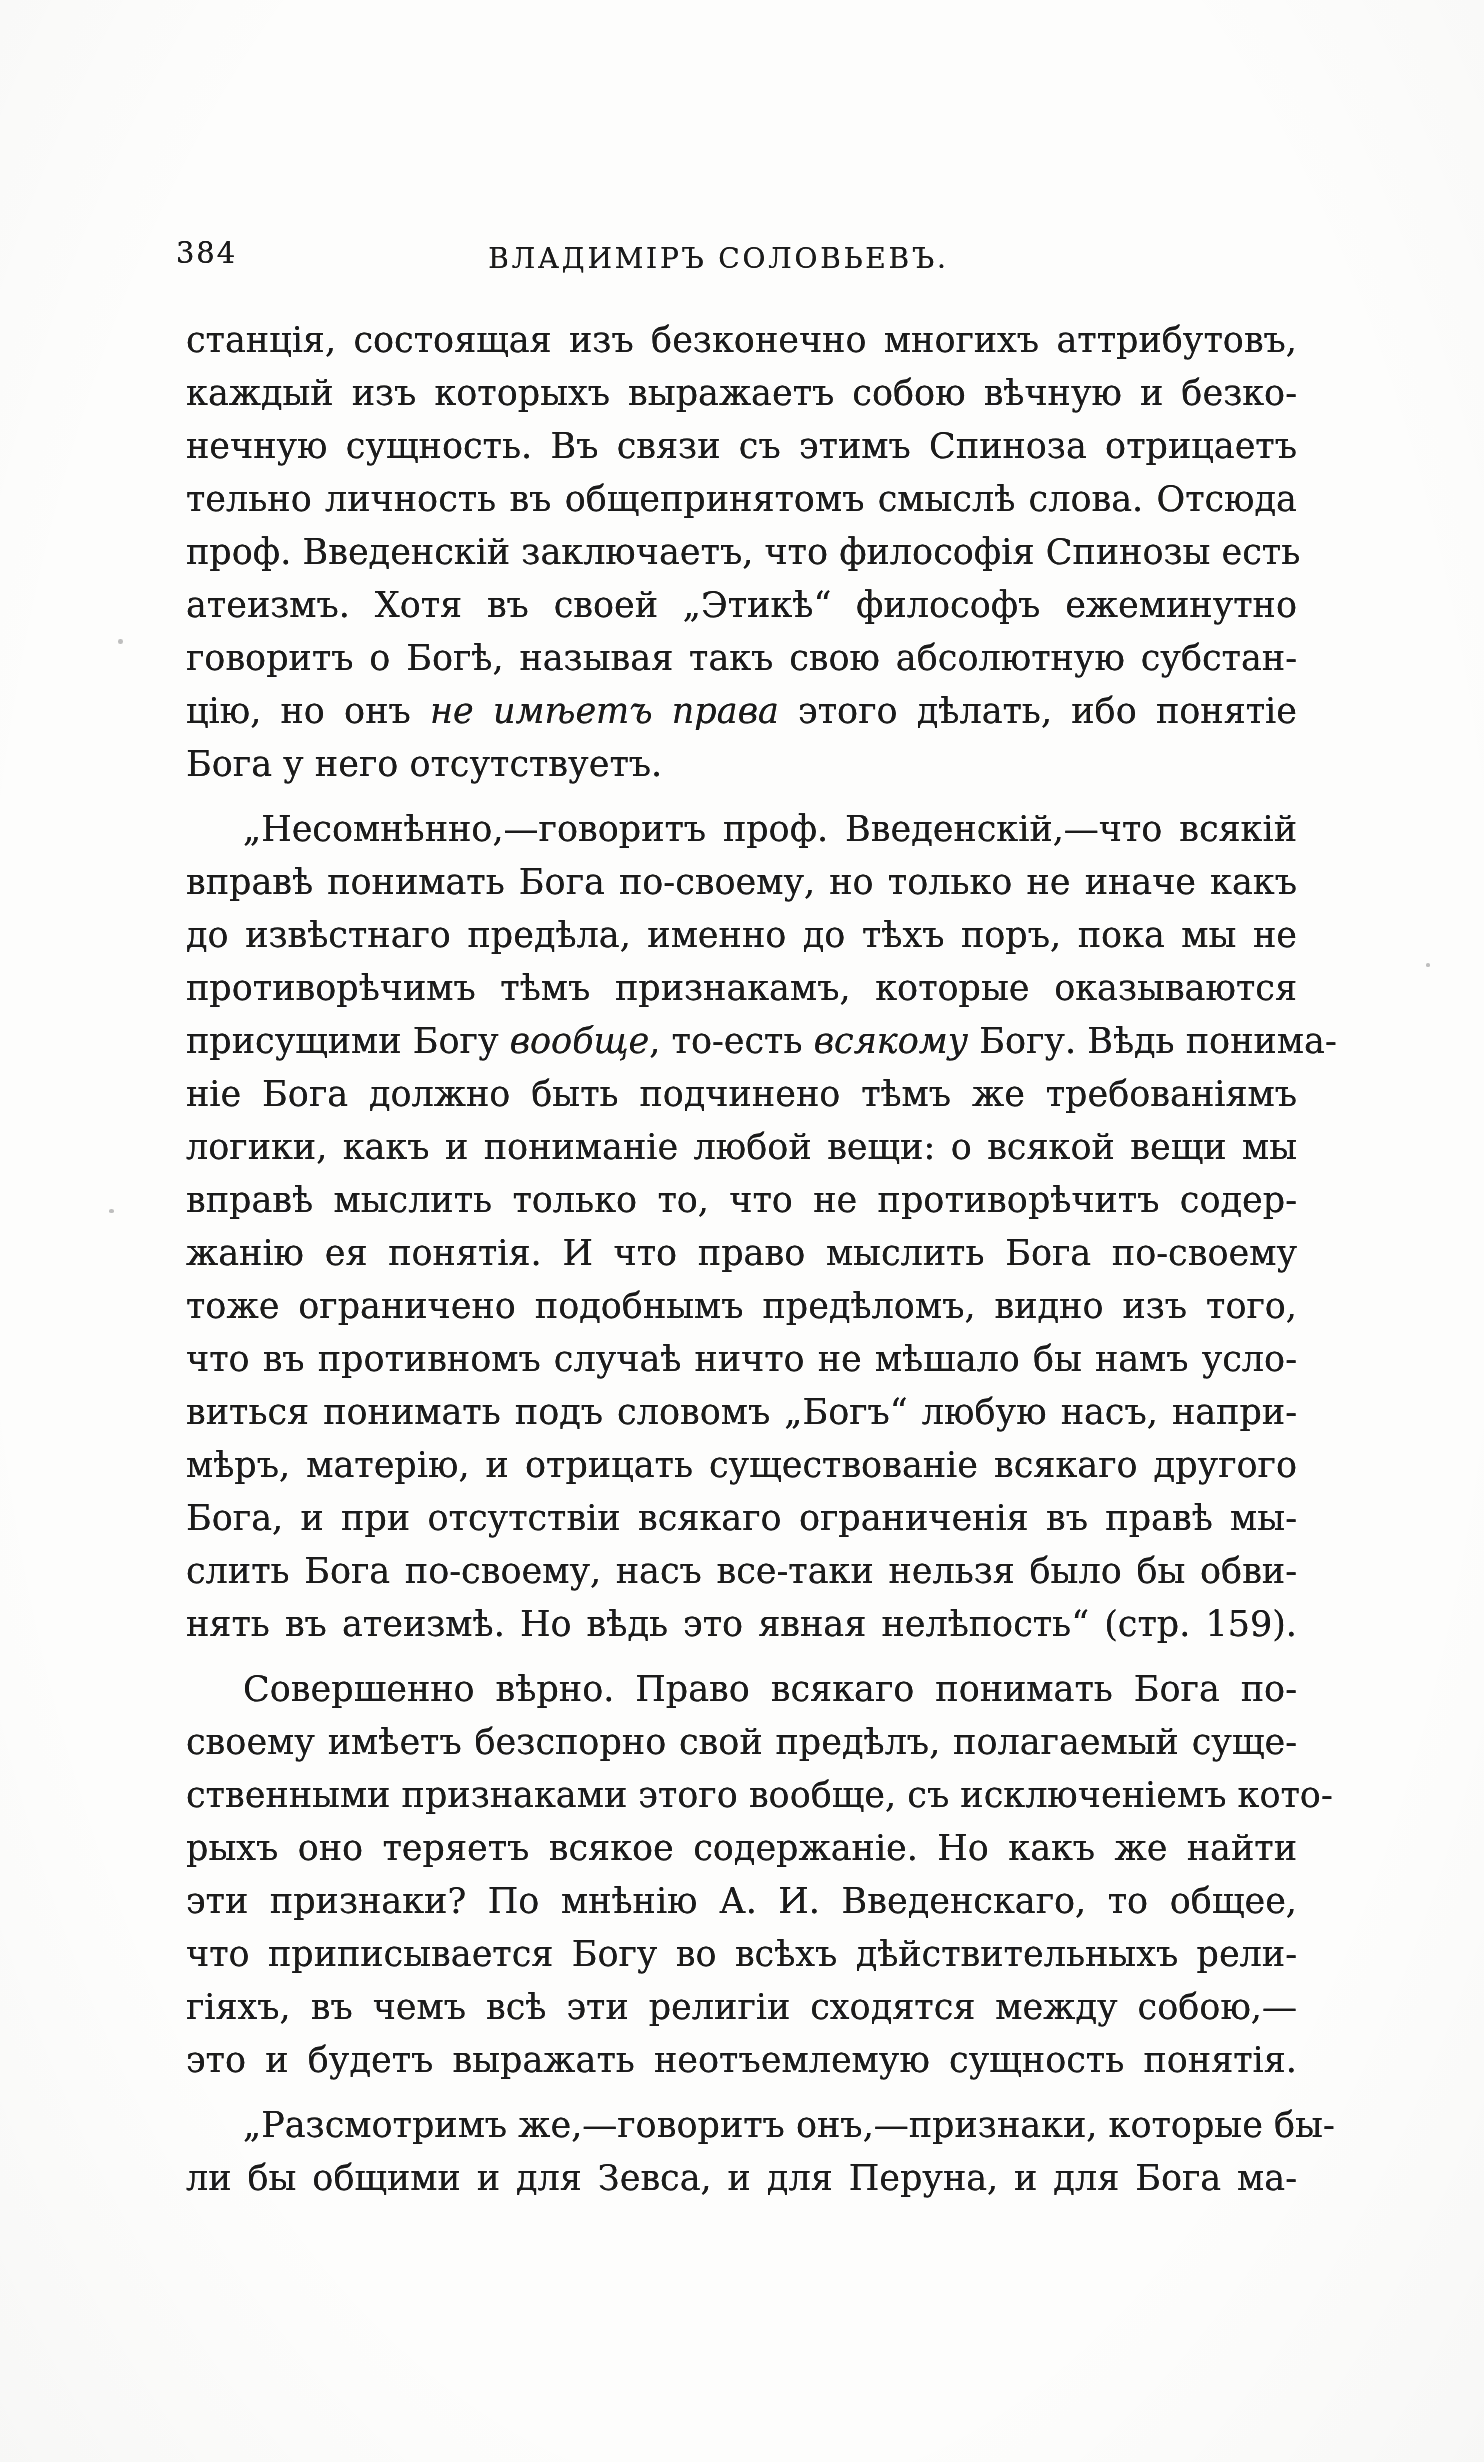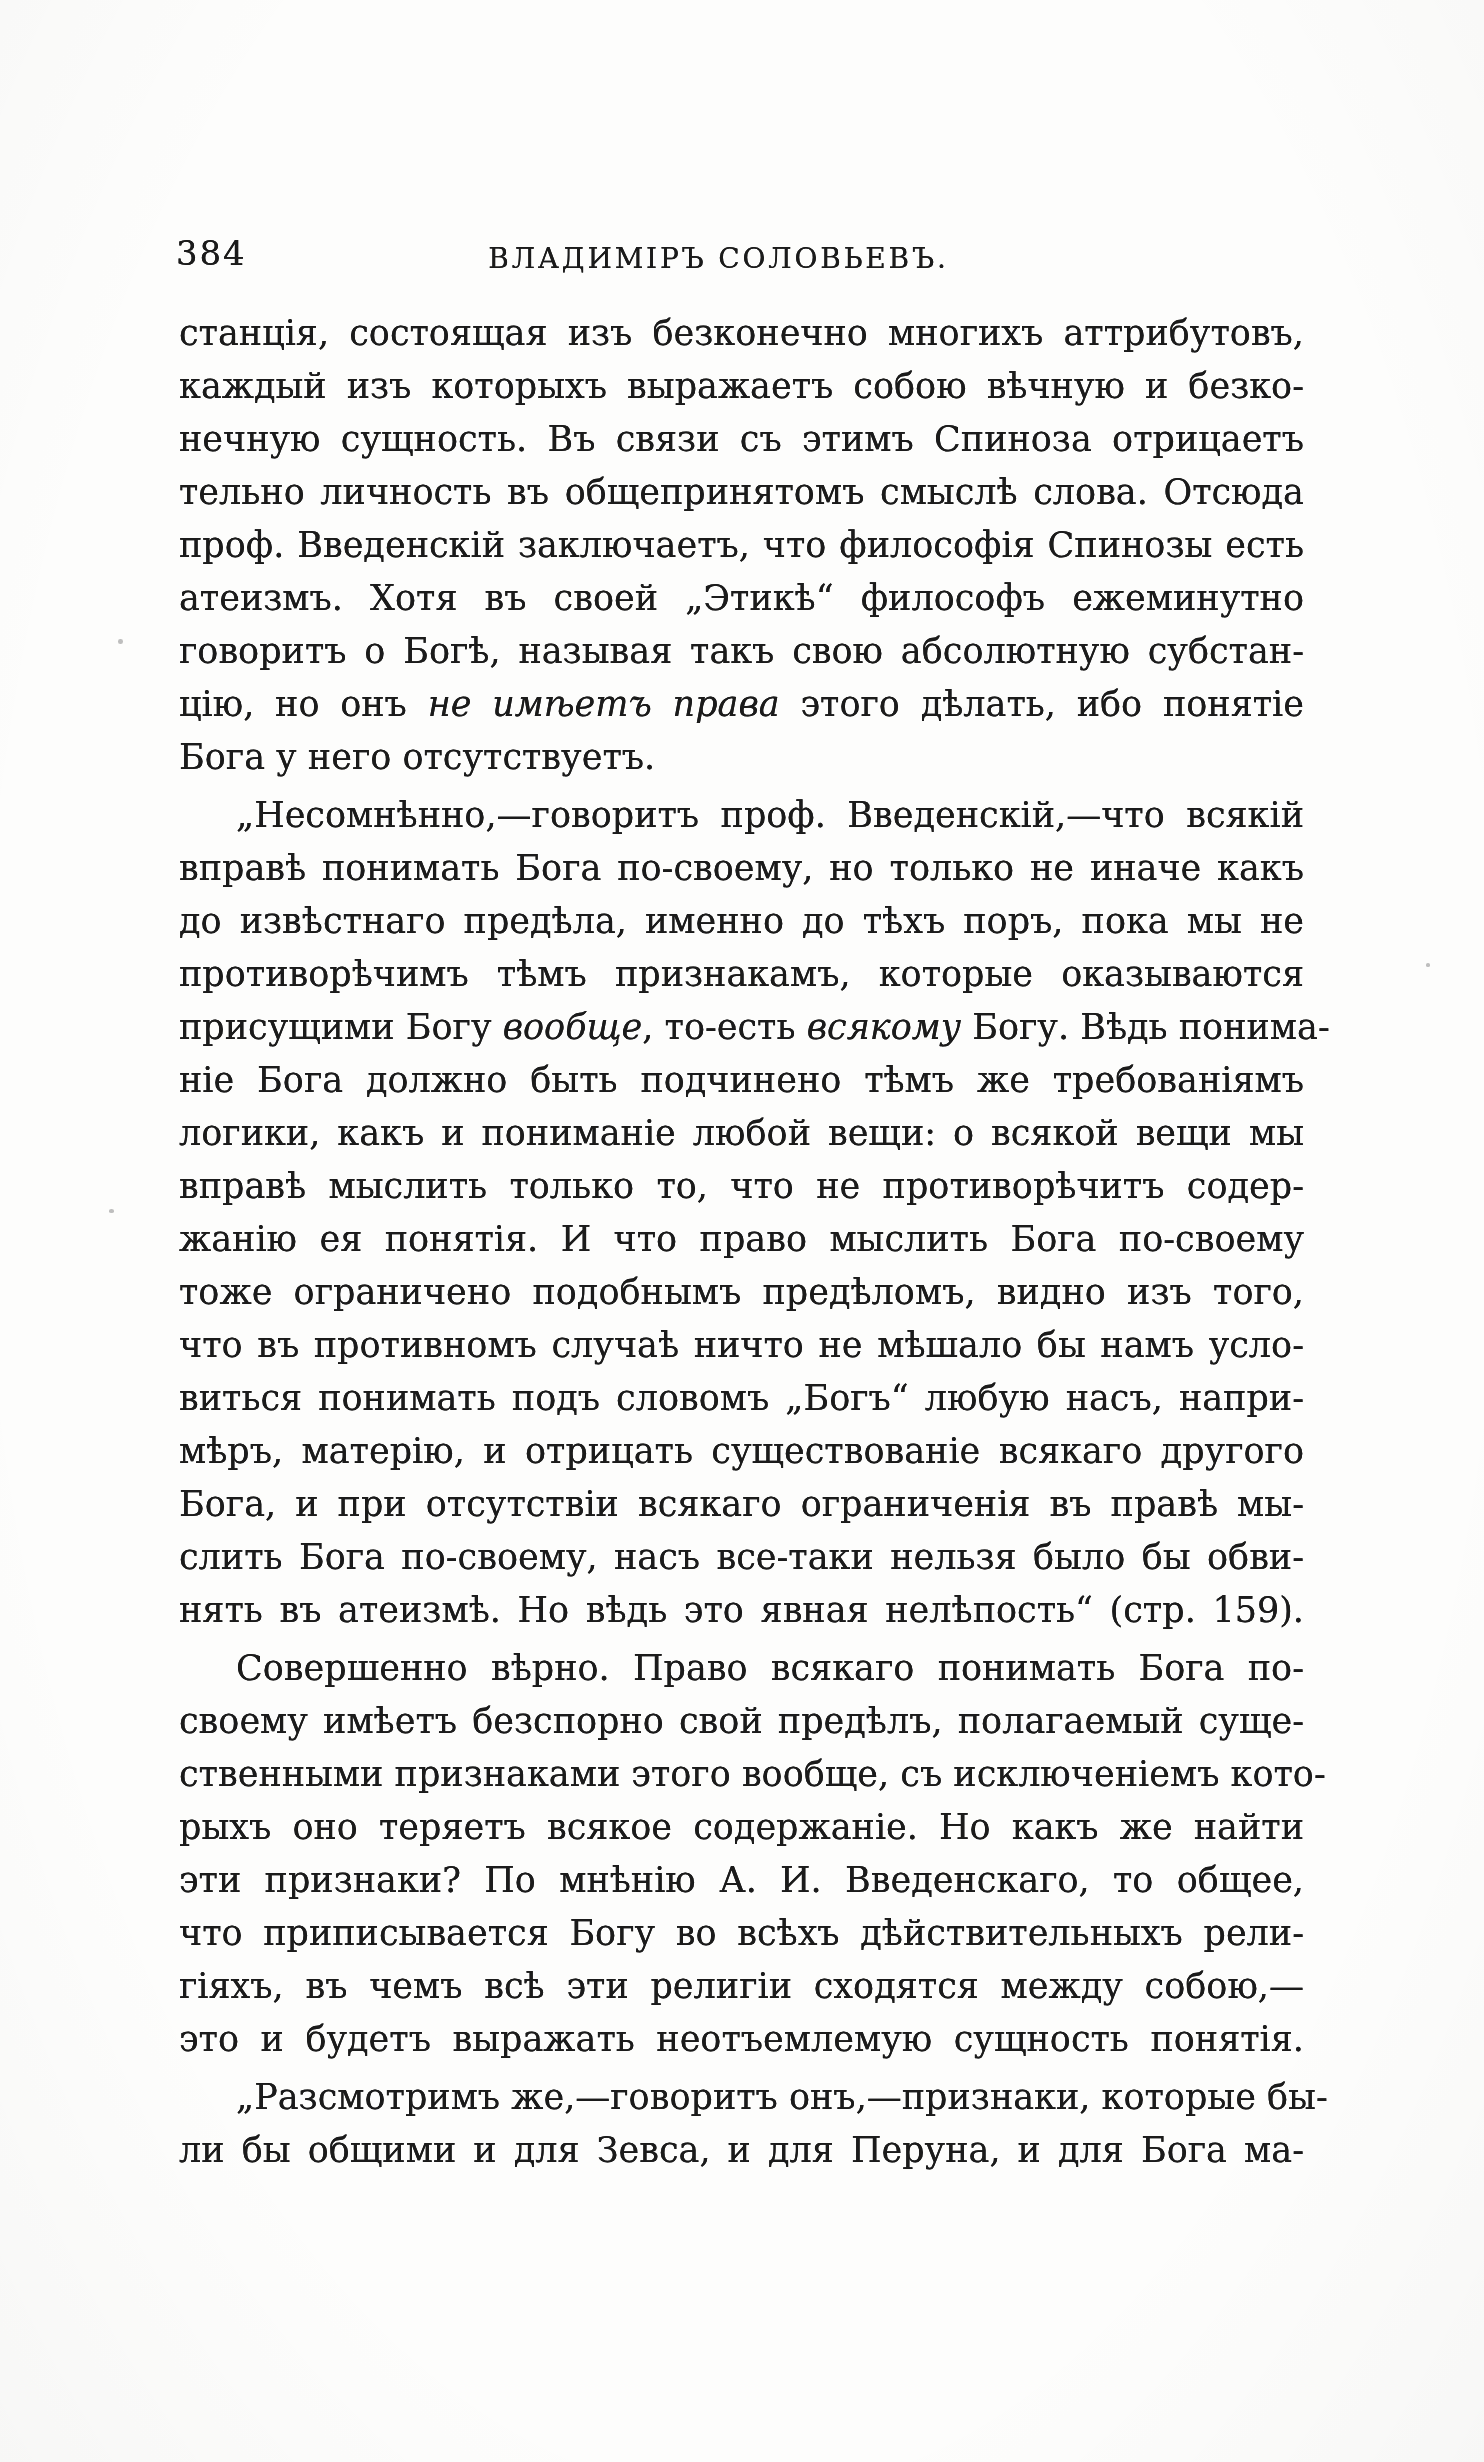--- a/index.html
+++ b/index.html
@@ -19,21 +19,21 @@
     position: absolute;
     inset: 0;
     background:
       radial-gradient(ellipse at 50% 45%, rgba(255,255,255,0) 70%, rgba(0,0,0,0.025) 100%),
       #fdfdfc;
   }
   .page-number {
     position: absolute;
     left: 176px;
     top: 233px;
-    font-size: 34px;
+    font-size: 29px;
     line-height: 41px;
     letter-spacing: 1.9px;
     text-shadow: 0 0 0.6px currentColor;
   }
   .running-header {
     position: absolute;
     left: 0;
     top: 244px;
     width: 1437px;
     text-align: center;
@@ -42,21 +42,21 @@
     letter-spacing: 2.8px;
     text-shadow: 0 0 0.5px currentColor;
   }
   .text-block {
     position: absolute;
     left: 174px;
     top: 302px;
     width: 1135px;
   }
   .paragraph {
-    margin: 5px;
+    margin: 12px;
   }
   .line {
     height: 53px;
     line-height: 53px;
     font-size: 35px;
     text-align: justify;
     text-align-last: justify;
     text-justify: inter-word;
     white-space: nowrap;
     text-shadow: 0 0 0.6px currentColor;

